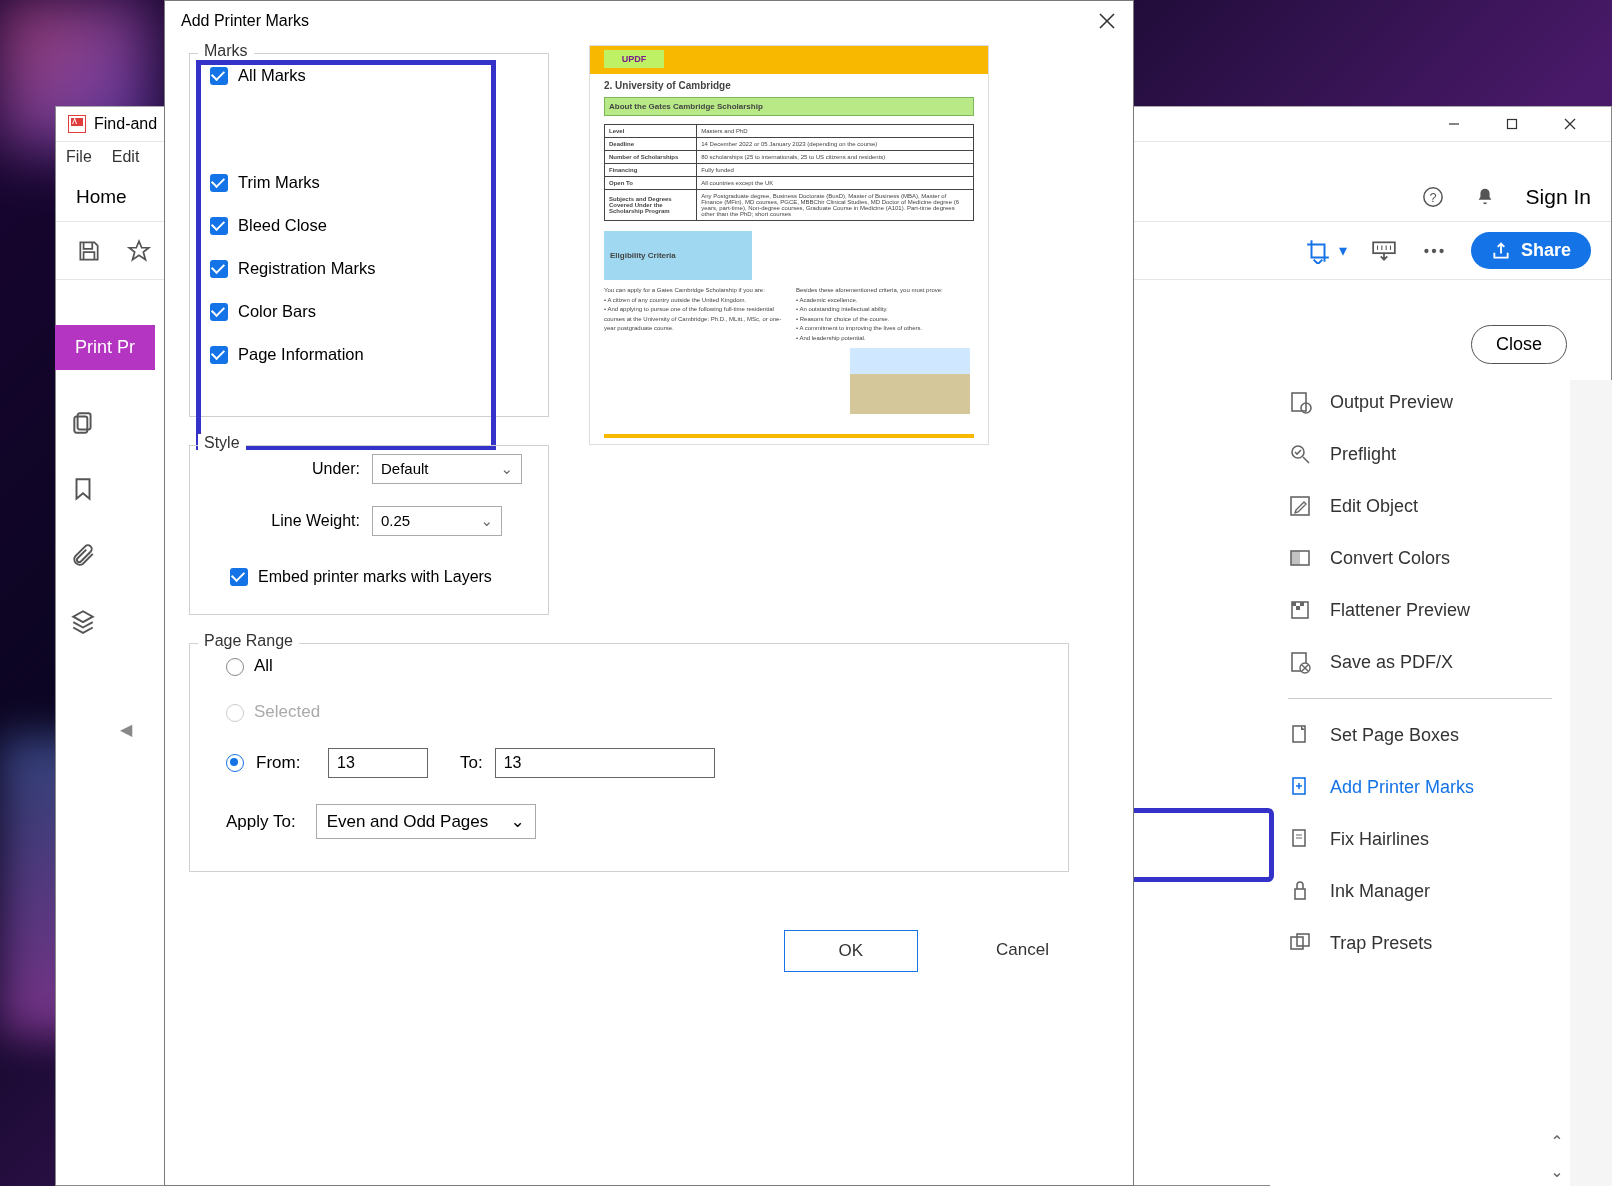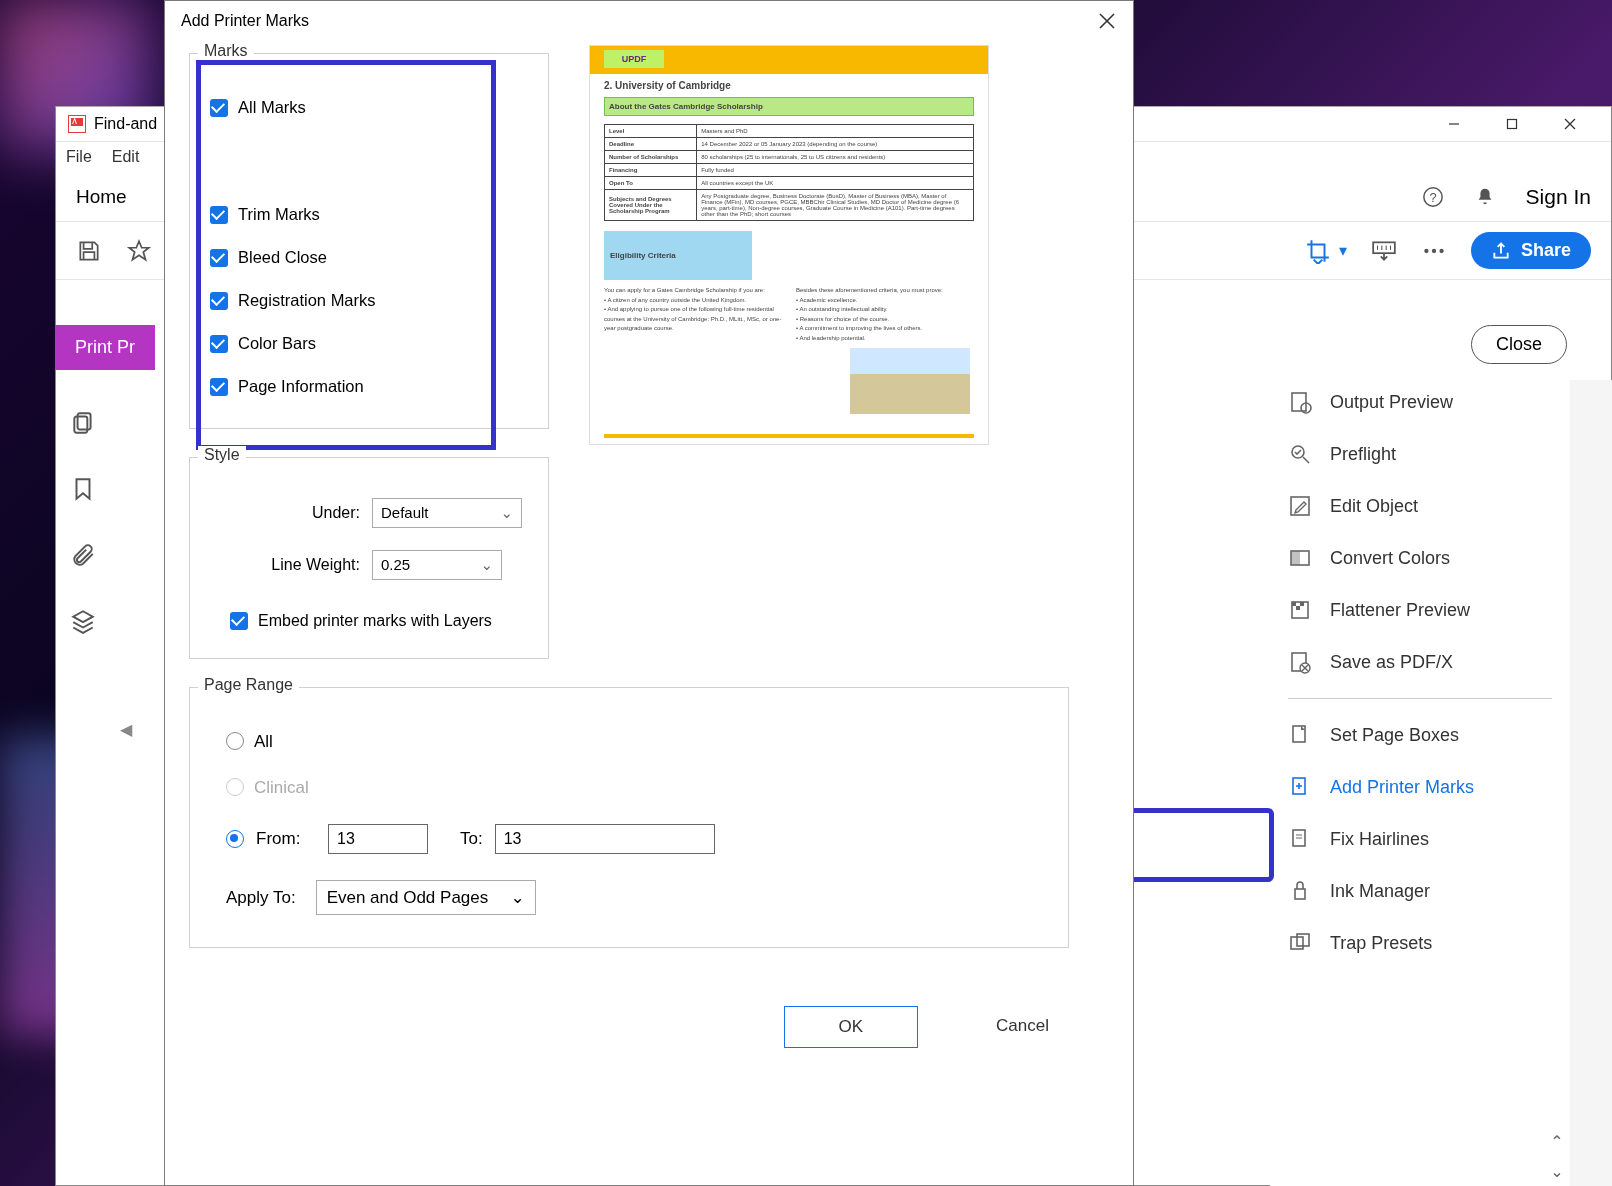--- a/index.html
+++ b/index.html
@@ -50,21 +50,21 @@
 .far-right-bar { position: absolute; top: 380px; right: 0; width: 42px; bottom: 0; background: #f5f5f5; display: flex; flex-direction: row; align-items: center; gap: 28px; padding-top: 14px; z-index: 2; }
 .far-item { width: 26px; height: 26px; }
 .far-active { background: #b535c3; width: 42px; height: 68px; display: flex; align-items: center; justify-content: center; margin-top: -14px; }
 .far-active svg { color: #fff; }
 
 .dialog { position: absolute; top: 0; left: 164px; width: 970px; height: 1186px; background: #fff; border: 1px solid #7a7a7a; z-index: 10; }
 .dlg-titlebar { height: 40px; display: flex; align-items: center; padding: 0 16px; font-size: 16px; }
 .dlg-close { margin-left: auto; width: 20px; height: 20px; }
 
 .dlg-body { padding: 12px 24px; }
-.fieldset { border: 1px solid #d0d0d0; padding: 32px 20px 20px; position: relative; margin-bottom: 28px; }
+.fieldset { border: 1px solid #d0d0d0; padding: 0 20px 20px; position: relative; margin-bottom: 28px; }
 .fieldset .legend { position: absolute; top: -12px; left: 8px; background: #fff; padding: 0 6px; font-size: 16px; color: #333; }
 .marks-col { width: 260px; display: flex; flex-direction: column; gap: 24px; padding: 12px 0; }
 .marks-gap { height: 40px; }
 .checkbox-row { display: flex; align-items: center; gap: 10px; font-size: 16.5px; }
 .chk { width: 18px; height: 18px; background: #1473e6; border-radius: 3px; position: relative; flex-shrink: 0; }
 .chk::after { content: ""; position: absolute; left: 4px; top: 1px; width: 6px; height: 10px; border: solid #fff; border-width: 0 2.5px 2.5px 0; transform: rotate(45deg); }
 .marks-hl { position: absolute; top: 6px; left: 6px; width: 300px; height: 390px; border: 5px solid #3432c8; pointer-events: none; }
 
 .preview { width: 400px; margin-left: 30px; margin-top: -8px; }
 .preview-page { width: 400px; height: 400px; background: #fff; border: 1px solid #ddd; padding: 8px 14px; font-size: 7px; color: #444; position: relative; }
@@ -81,21 +81,21 @@
 .pp-img { width: 120px; height: 66px; background: linear-gradient(#cfe8ff 40%, #d4c89a 40%); position: absolute; right: 18px; bottom: 30px; }
 .pp-foot { position: absolute; bottom: 6px; left: 14px; right: 14px; height: 4px; background: #f9b800; }
 
 .style-grid { display: grid; grid-template-columns: 120px 150px; gap: 22px 12px; align-items: center; padding: 8px 30px; }
 .style-label { text-align: right; font-size: 16px; }
 .select { border: 1px solid #aaa; padding: 5px 8px; font-size: 15px; display: flex; justify-content: space-between; align-items: flex-start; background: #fff; }
 .select .caret { color: #666; }
 .embed-row { grid-column: 1 / 3; display: flex; align-items: center; gap: 10px; font-size: 16px; margin-top: 10px; margin-left: -10px; }
 
 .pr-body { padding: 12px 16px; }
-.radio-row { display: flex; align-items: flex-start; gap: 10px; font-size: 17px; margin-bottom: 26px; }
+.radio-row { display: flex; align-items: flex-end; gap: 10px; font-size: 17px; margin-bottom: 26px; }
 .radio { width: 18px; height: 18px; border: 1.5px solid #888; border-radius: 50%; position: relative; }
 .radio.checked { border-color: #1473e6; }
 .radio.checked::after { content: ""; position: absolute; top: 3px; left: 3px; width: 8px; height: 8px; background: #1473e6; border-radius: 50%; }
 .radio.disabled { border-color: #ccc; }
 .radio-row.disabled { color: #aaa; }
 .from-row { display: flex; align-items: center; gap: 12px; font-size: 17px; margin-bottom: 26px; }
 .txtin { border: 1.5px solid #666; padding: 5px 8px; width: 100px; font-size: 16px; }
 .txtin.wide { width: 220px; }
 .apply-row { display: flex; align-items: center; gap: 20px; font-size: 17px; }
 .apply-select { border: 1px solid #aaa; padding: 6px 10px; width: 220px; display: flex; justify-content: space-between; align-items: center; }
@@ -459,21 +459,21 @@
 
     <div class="fieldset" style="width:880px">
       <div class="legend">Page Range</div>
       <div class="pr-body">
         <div class="radio-row">
             <div class="radio"></div>
             <span>All</span>
           </div>
         <div class="radio-row disabled">
             <div class="radio disabled"></div>
-            <span>Clinical</span>
+            <span>Selected</span>
           </div>
         <div class="from-row">
           <div class="radio checked"></div>
           <span style="width:60px">From:</span>
           <input class="txtin" value="13" style="">
           <span style="margin-left:20px">To:</span>
           <input class="txtin wide" value="13" style="">
         </div>
         <div class="apply-row">
           <span>Apply To:</span>

